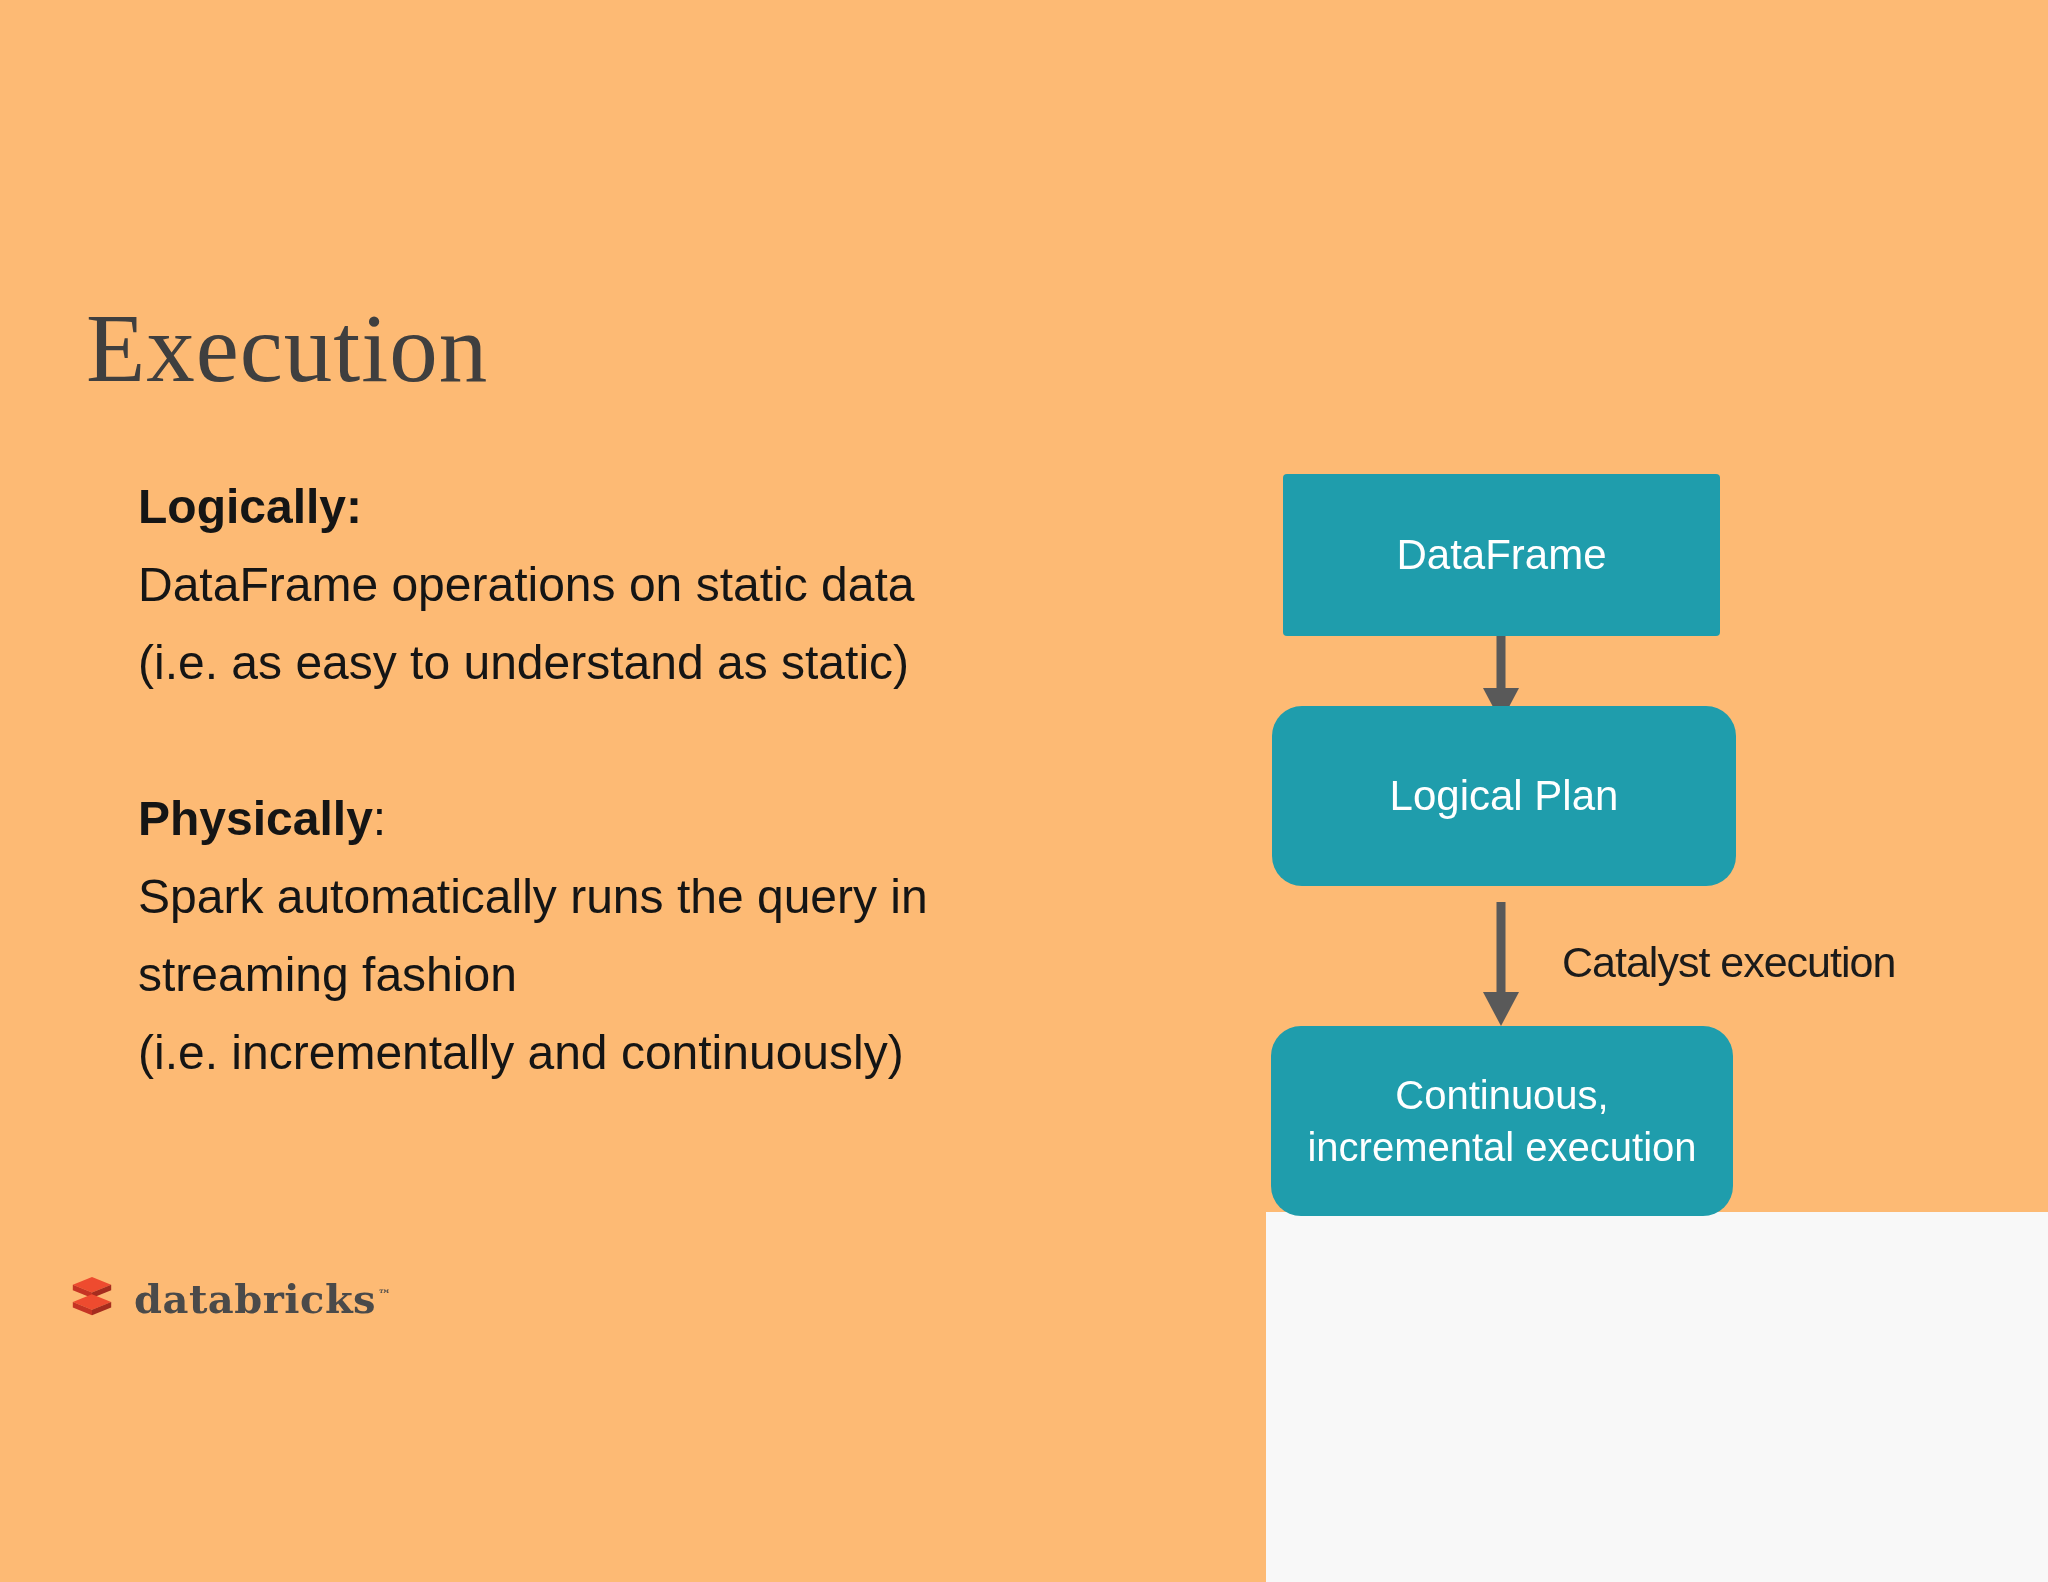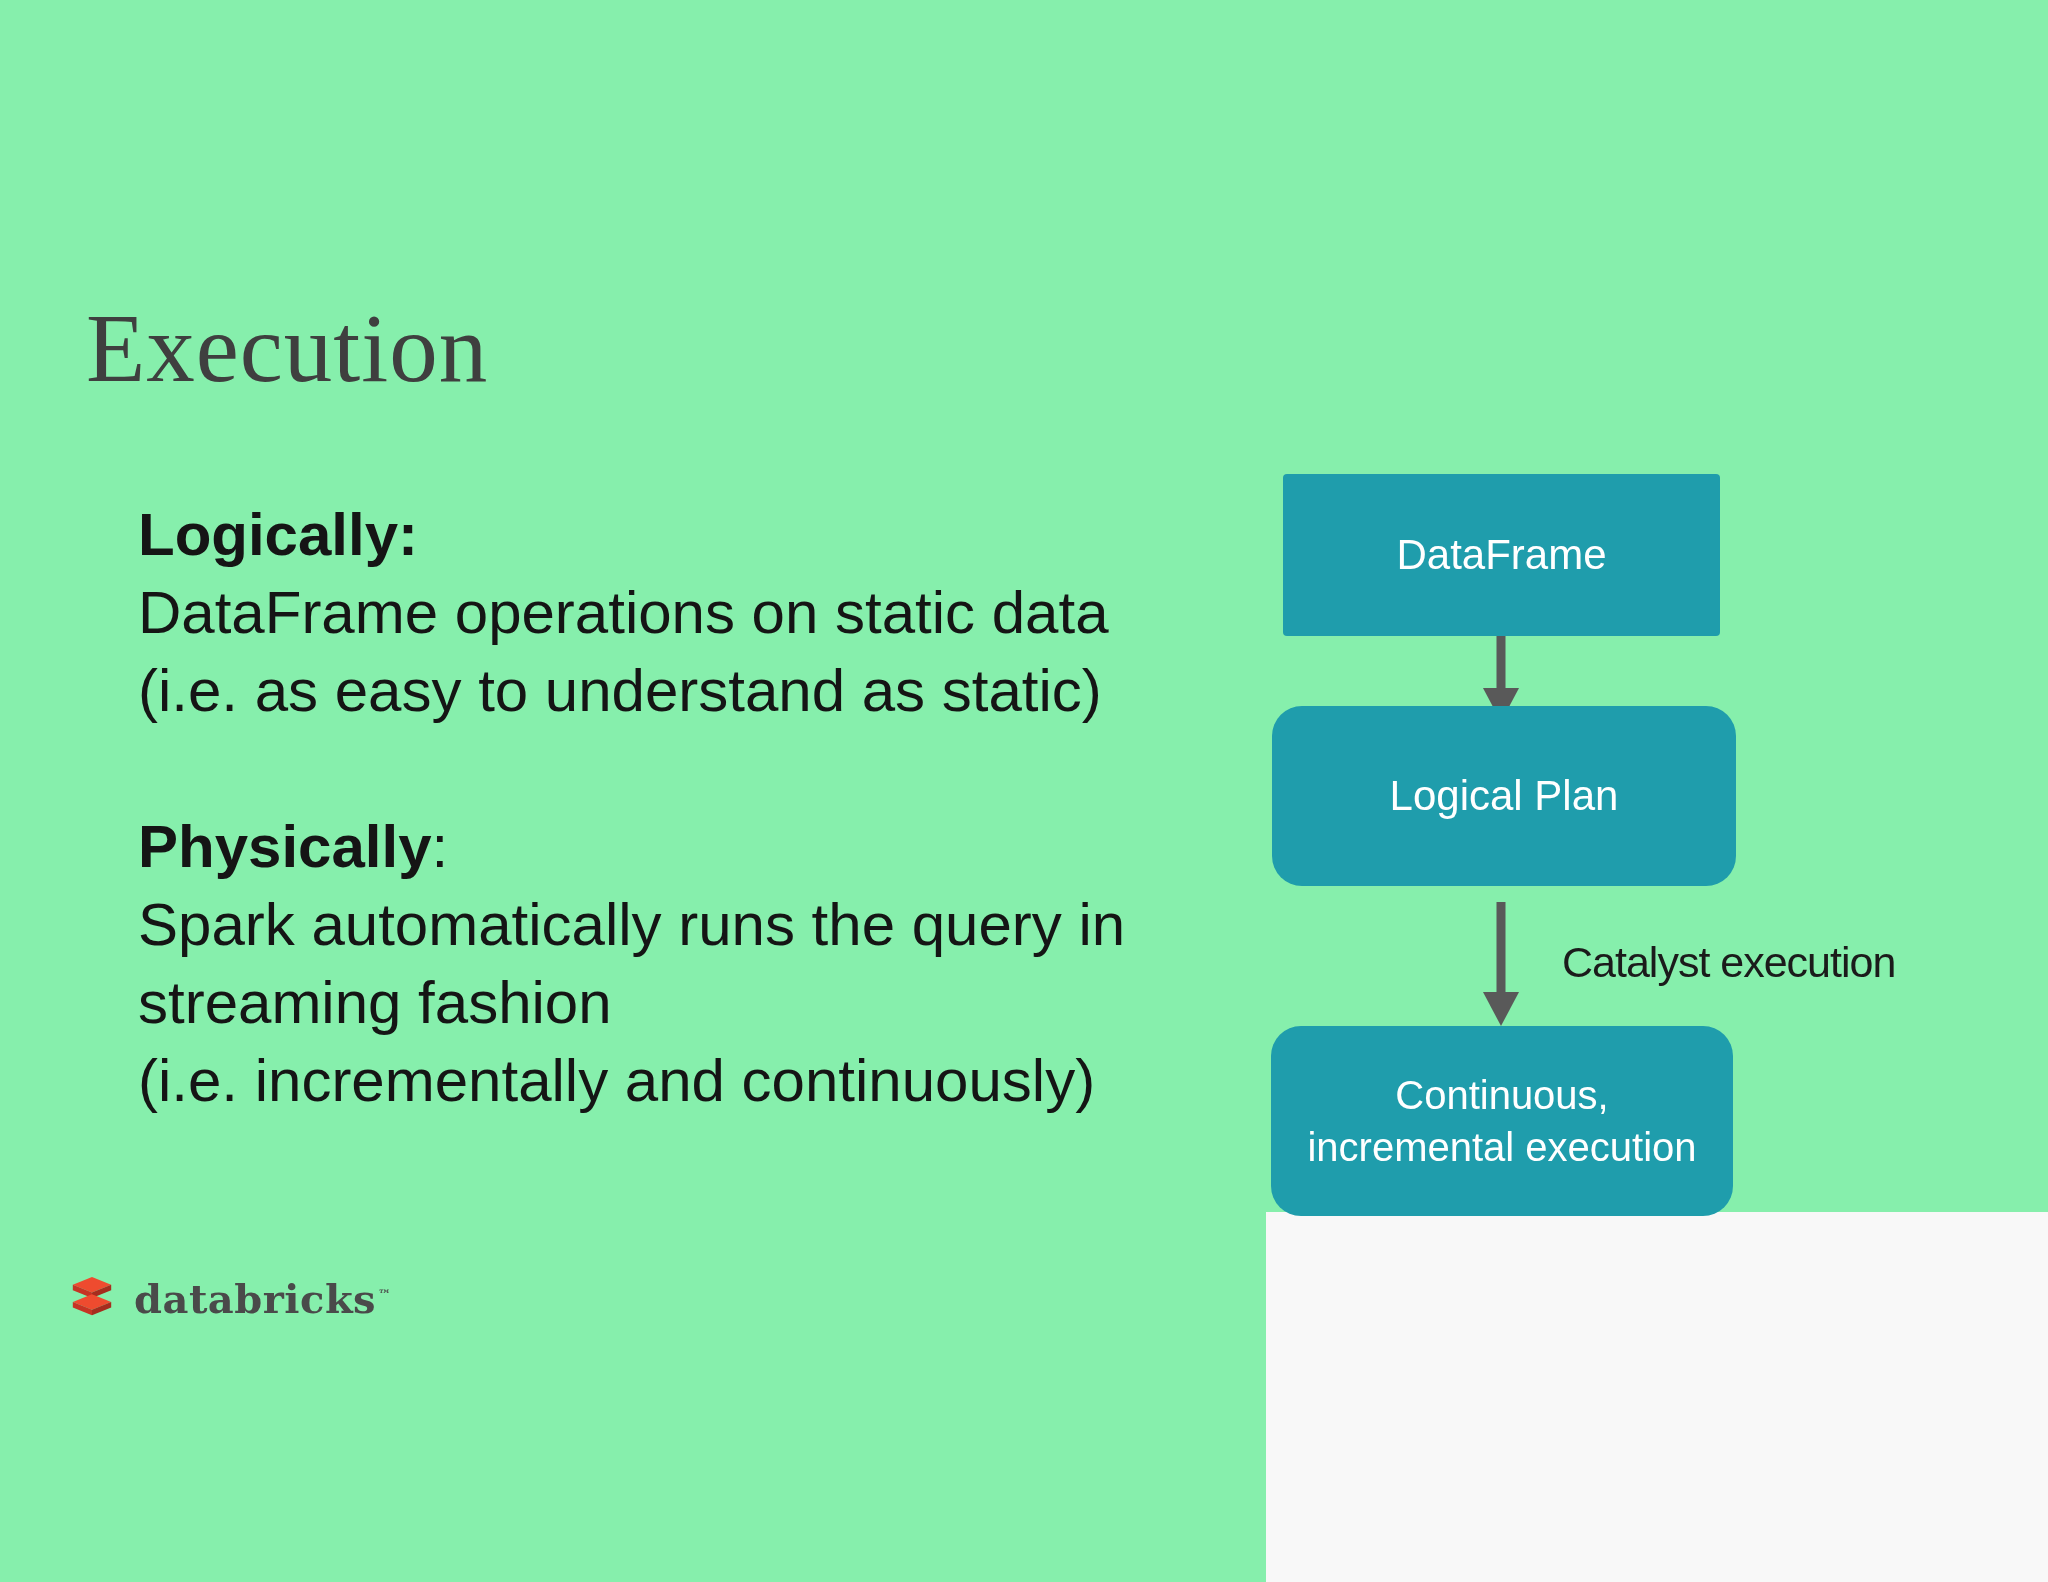--- a/index.html
+++ b/index.html
@@ -1,20 +1,20 @@
 <!DOCTYPE html>
 <html><head>
 <meta charset="utf-8">
 <style>
   html, body { margin: 0; padding: 0; background: #ffffff; }
   .slide {
     position: relative;
     width: 2048px;
     height: 1582px;
-    background: #86efac;
+    background: #fdba74;
     overflow: hidden;
     font-family: "Liberation Sans", sans-serif;
     color: #161616;
   }
 
   
   .gray-corner {
     position: absolute;
     left: 1266px; top: 1212px;
     width: 782px; height: 370px;
@@ -30,22 +30,22 @@
     font-size: 97px;
     line-height: 97px;
     color: #3f3f3f;
     letter-spacing: 1px;
     white-space: nowrap;
   }
 
   
   .text-block {
     position: absolute;
-    left: 138px; top: 496px;
-    font-size: 60px;
+    left: 138px; top: 468px;
+    font-size: 48px;
     line-height: 78px;
     color: #151515;
     letter-spacing: 0px;
     white-space: nowrap;
   }
   .text-block .bold { font-weight: 700; }
   .spacer-line { height: 78px; }
 
   
   .node {

